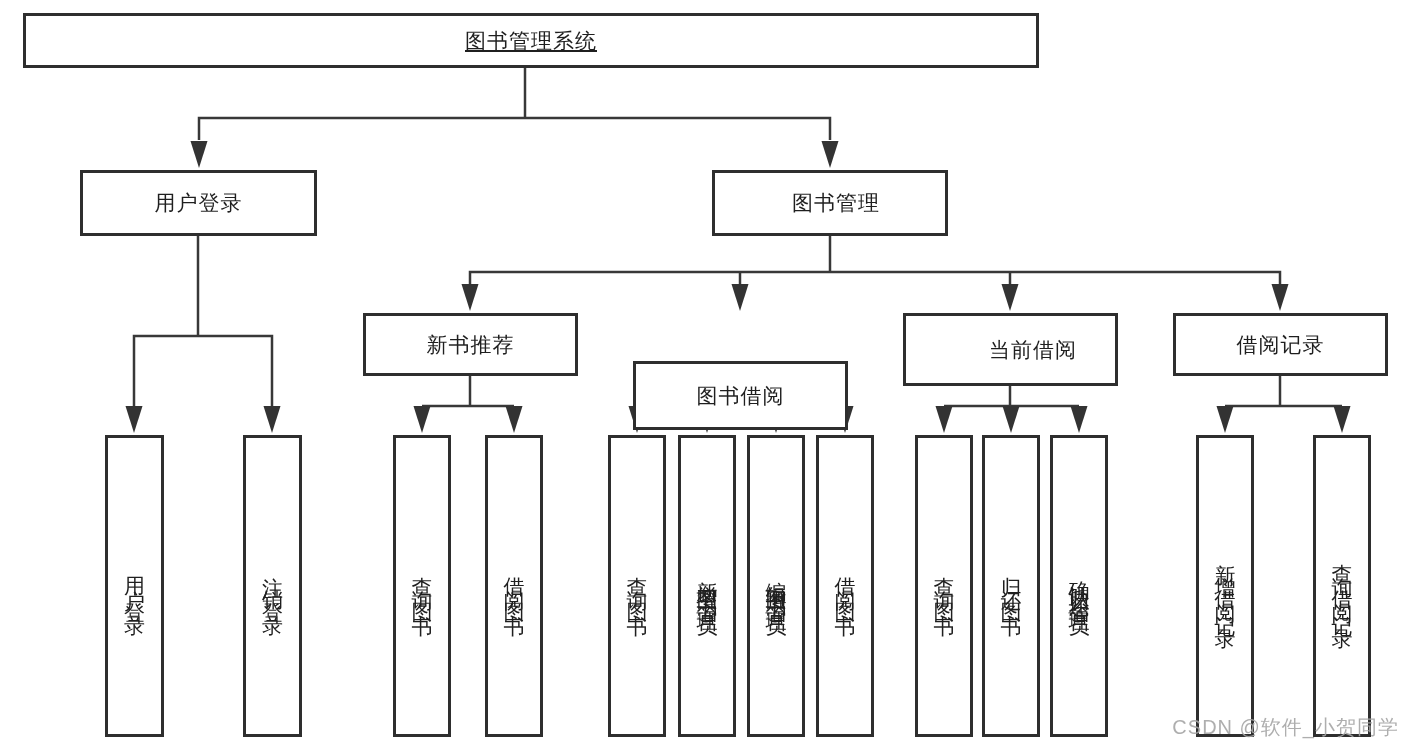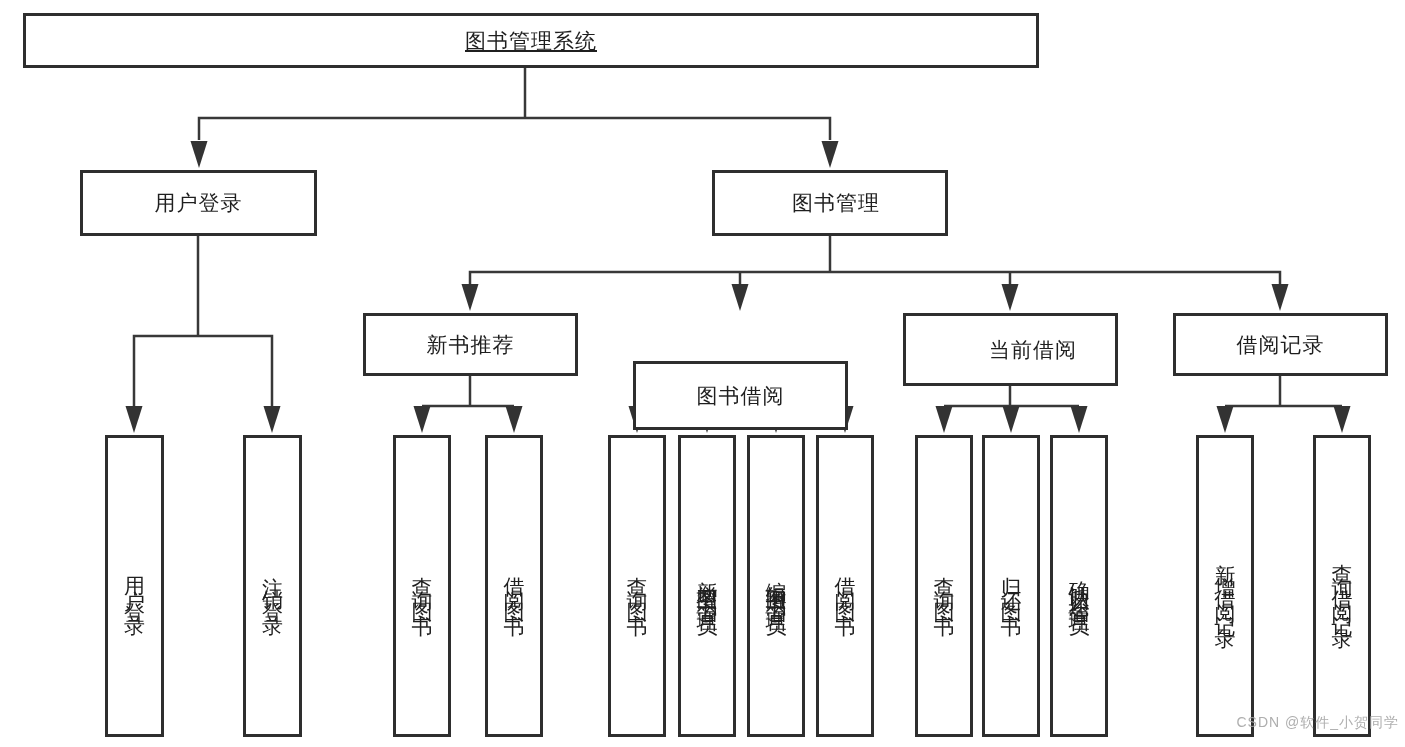--- a/index.html
+++ b/index.html
@@ -60,21 +60,21 @@
     white-space: nowrap;
   }
   .tight .vtext {
     letter-spacing: 5px;
   }
   .watermark {
     position: absolute;
     right: 6px;
     top: 714px;
     z-index: 3;
-    font-size: 14px;
+    font-size: 20px;
     color: rgba(165,165,165,0.9);
     letter-spacing: 1px;
     white-space: nowrap;
   }
 </style>
 </head>
 <body>
 
 <div class="canvas">
 

